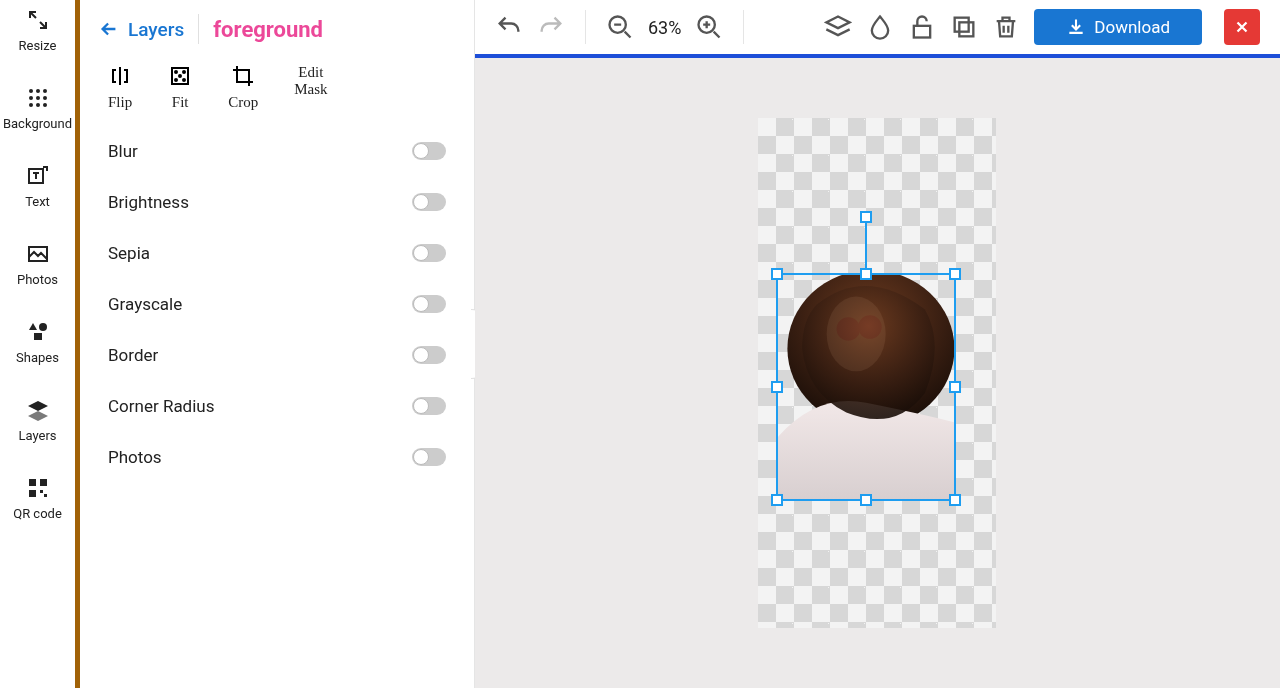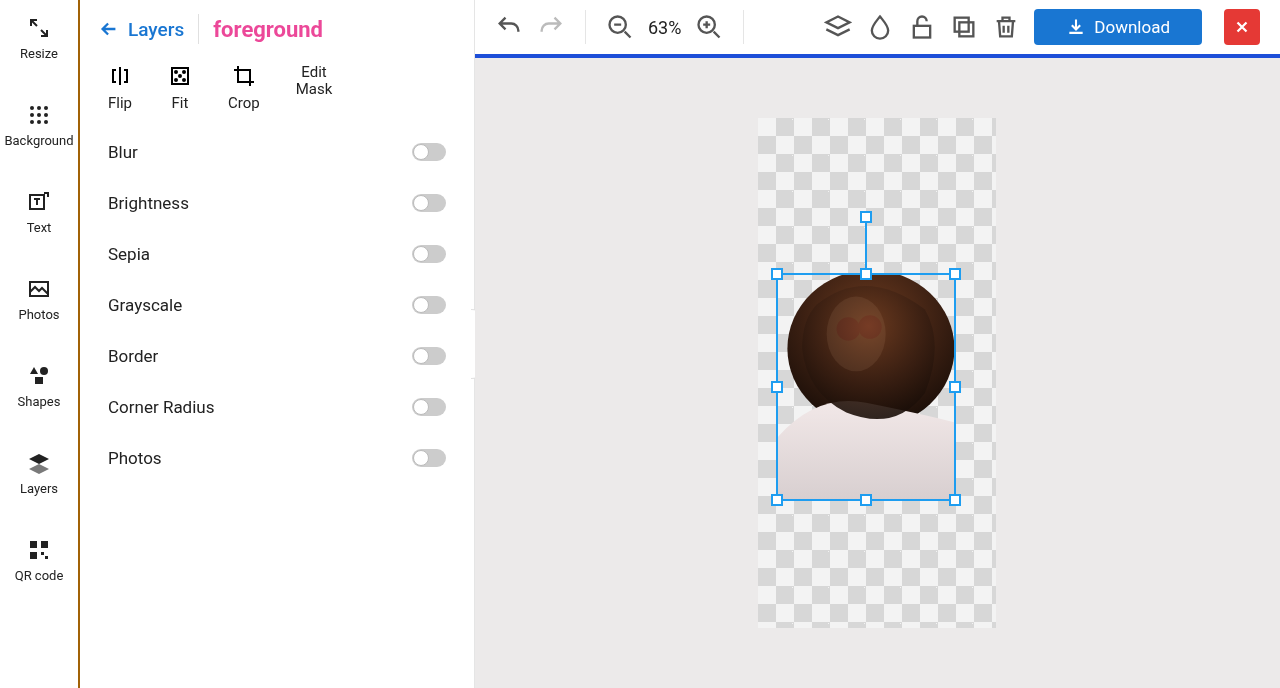--- a/index.html
+++ b/index.html
@@ -1,35 +1,35 @@
 <!DOCTYPE html>
 <html><head>
 <meta charset="utf-8">
 <style>
   * { box-sizing: border-box; margin: 0; padding: 0; font-family: -apple-system, BlinkMacSystemFont, "Segoe UI", Roboto, Arial, sans-serif; }
   html, body { width: 1280px; height: 688px; overflow: hidden; background: #fff; }
   .app { display: flex; width: 100%; height: 100%; }
 
   
-  .sidebar { width: 80px; border-right: 2px solid #a16207; display: flex; flex-direction: column; gap: 34px; padding-top: 12px; }
+  .sidebar { width: 80px; border-right: 5px solid #a16207; display: flex; flex-direction: column; gap: 25px; padding-top: 4px; }
   .side-item { display: flex; flex-direction: column; align-items: center; gap: 6px; cursor: pointer; padding: 4px 0; }
   .side-item .ico { width: 24px; height: 24px; display:flex;align-items:center;justify-content:center; color:#222; }
   .side-item span { font-size: 13px; color: #222; }
 
   
   .props { width: 395px; border-right: 1px solid #e5e5e5; display:flex; flex-direction:column; position:relative; }
   .props-head { display:flex; align-items:center; gap:14px; padding: 14px 18px 10px 18px; }
   .back-link { display:flex; align-items:center; gap:8px; color:#1976d2; font-size:19px; font-weight:500; cursor:pointer; }
   .back-link svg { width:22px; height:22px; }
   .vline { width:1px; height:30px; background:#e0e0e0; }
   .layer-name { font-size:22px; color:#ec4899;font-weight:bold; }
   .transform-row { display:flex; justify-content:flex-start; gap:36px; padding: 10px 28px 16px 28px; }
   .tbtn { display:flex; flex-direction:column; align-items:center; gap:6px; cursor:pointer; }
   .tbtn .ico { width:24px; height:24px; display:flex;align-items:center;justify-content:center; }
-  .tbtn span { font-size:15px; color:#222; }
+  .tbtn span { font-size:15px; color:#222;font-family:Liberation Serif, serif; }
   .tbtn.dual span { line-height:1.1; text-align:center; font-size:15px; }
   .effects { display:flex; flex-direction:column; padding: 6px 18px; gap:15px;text-align:right; }
   .effect-row { display:flex; align-items:center; justify-content:space-between; padding: 8px 10px; }
   .effect-row span { font-size:17px; color:#222; }
   .toggle { width:34px; height:18px; background:#ccc; border-radius:10px; position:relative; cursor:pointer; }
   .toggle::after { content:""; position:absolute; left:1px; top:1px; width:16px; height:16px; border-radius:50%; background:#fff; border:1px solid #bbb; box-sizing:border-box; }
   .collapse-handle { position:absolute; right:-15px; top:50%; transform:translateY(-50%); width:18px; height:70px; background:#fff; border:1px solid #e0e0e0; border-left:none; border-radius:0 40px 40px 0; display:flex; align-items:center; justify-content:center; cursor:pointer; }
   .collapse-handle svg{width:10px;height:10px;color:#999;}
 
   

